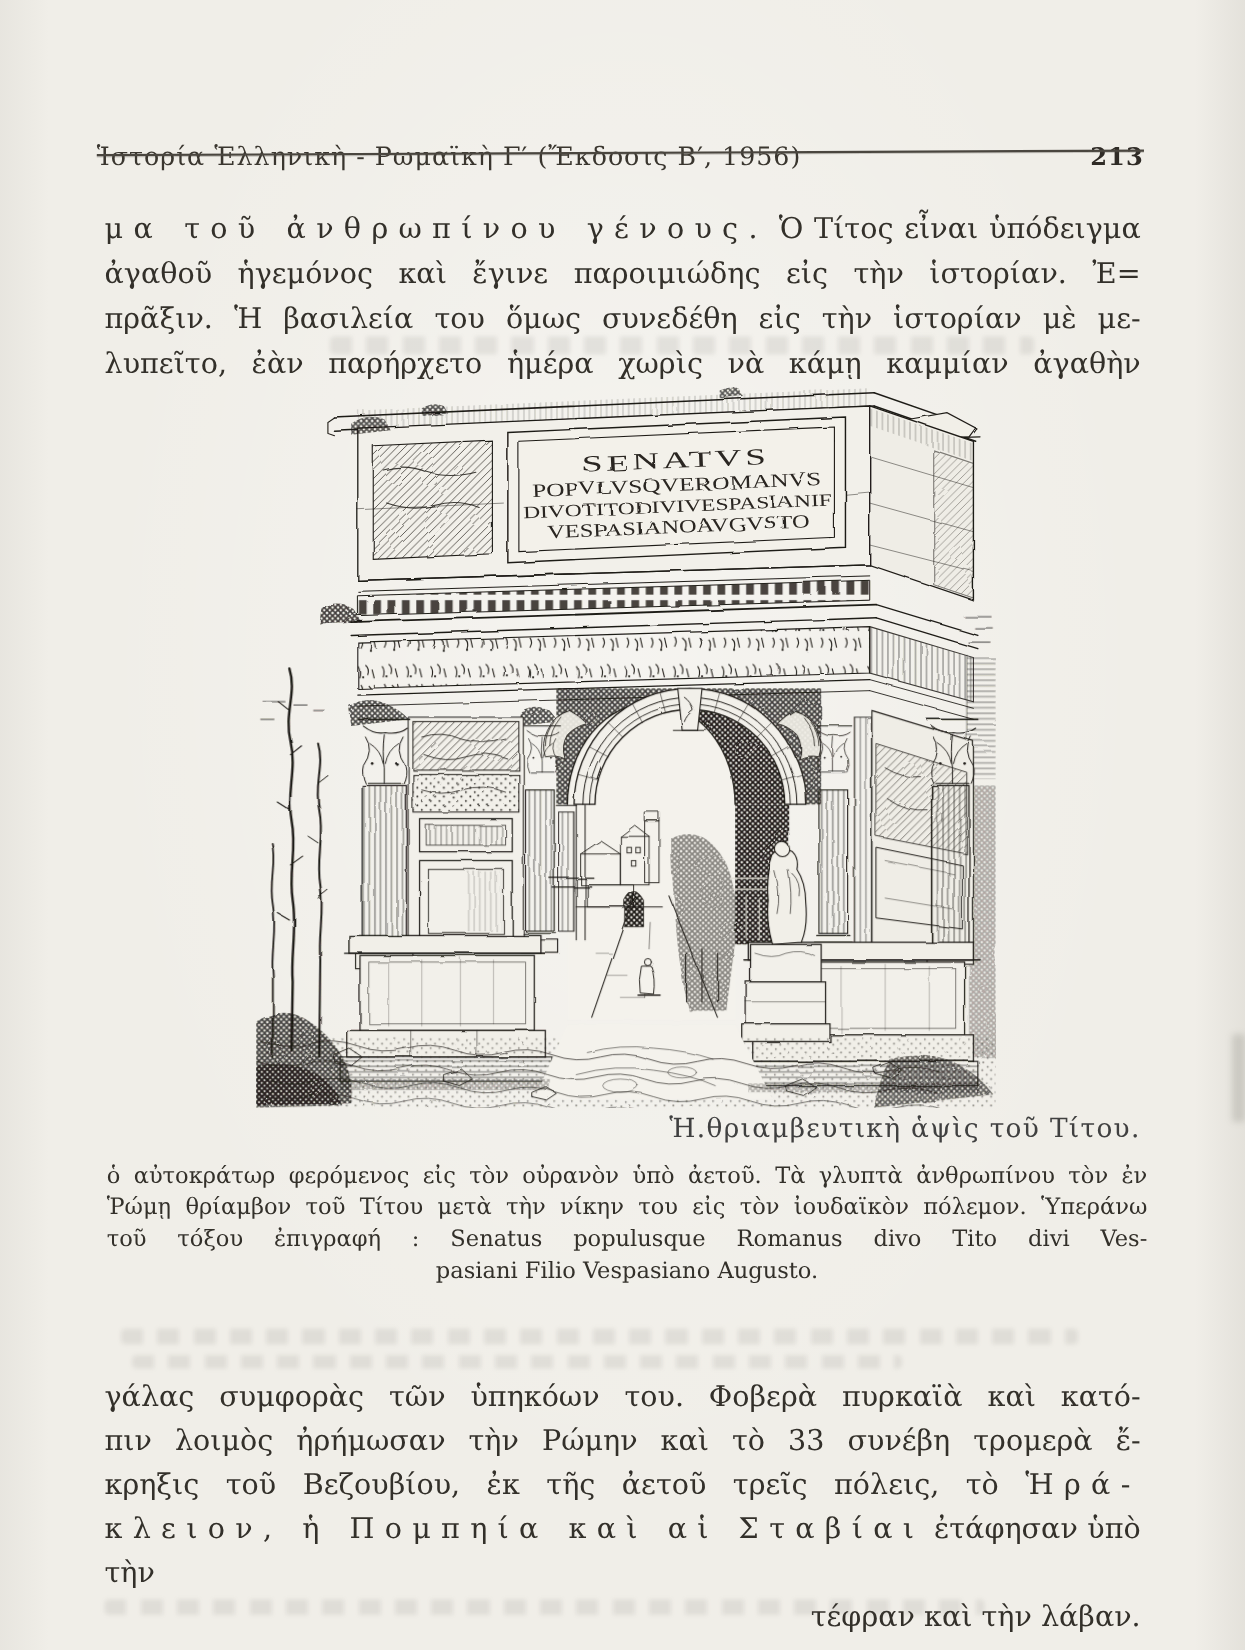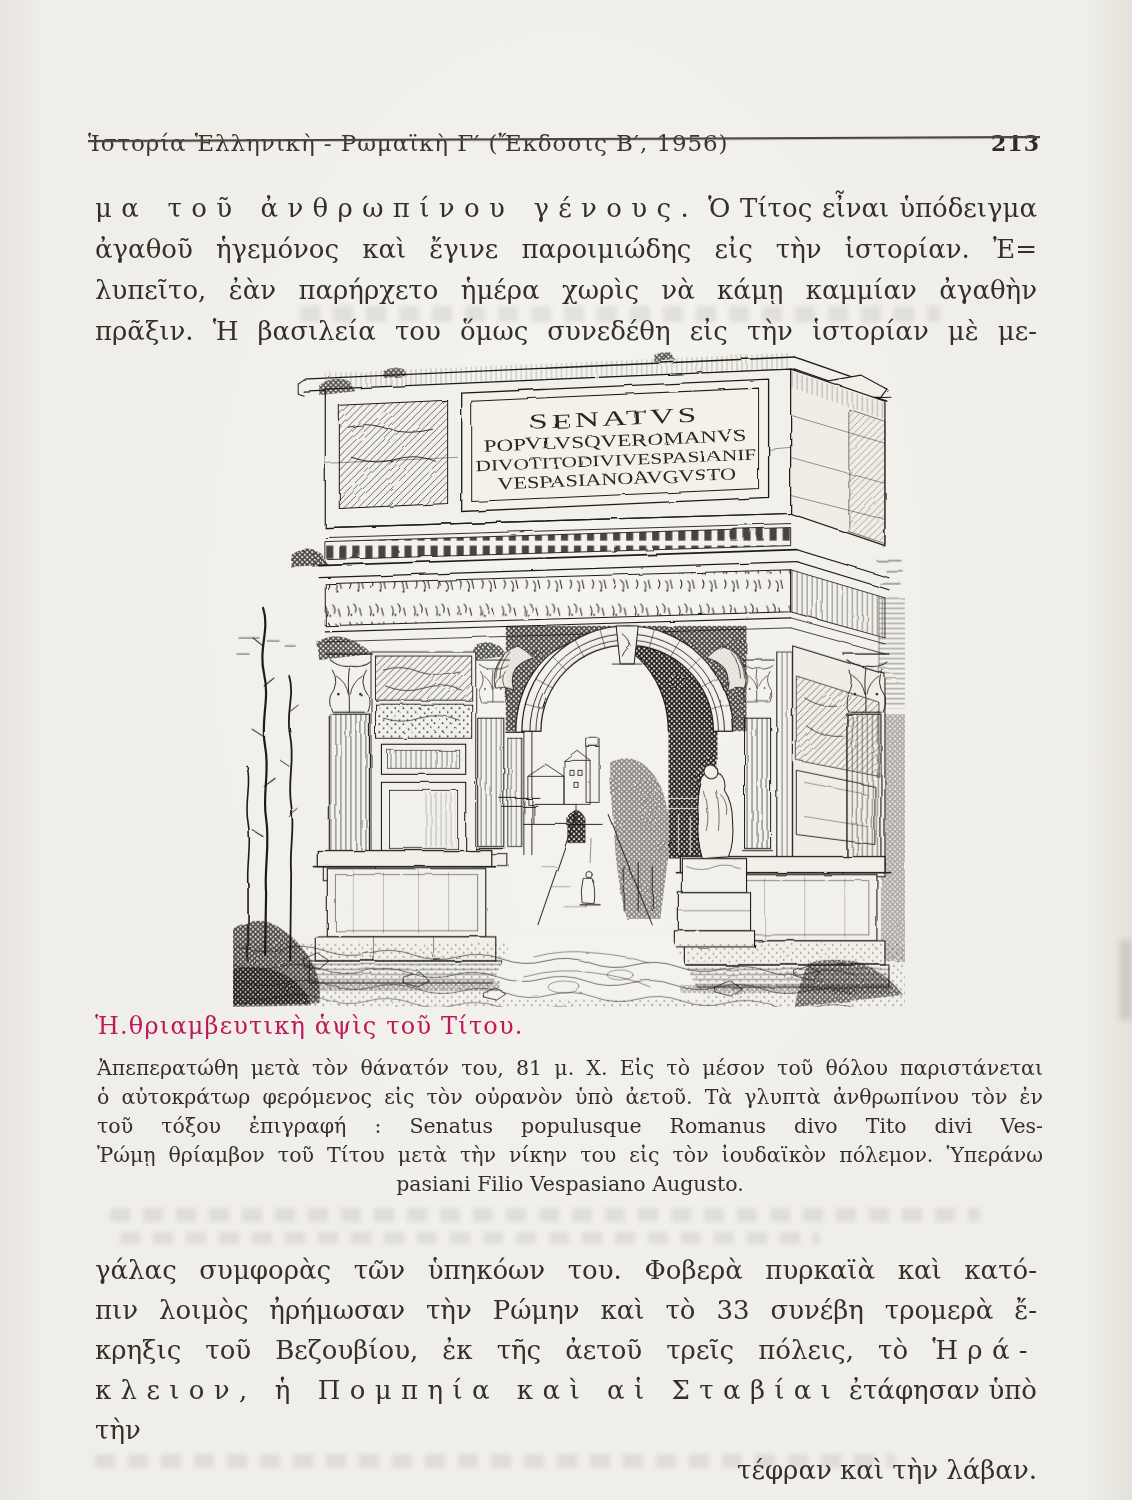--- a/index.html
+++ b/index.html
@@ -19,21 +19,21 @@
   .header .pageno{font-size:22px;font-weight:bold;letter-spacing:1px;color:#2f2b26;margin-top:32px;}
   .rule{left:88px;top:138px;width:952px;height:2px;background:#4a463f;transform:rotate(-.25deg);box-shadow:0 1px 0 rgba(74,70,63,.25);}
   
   .para{font-size:26px;line-height:41px;color:#33302a;}
   .para .jline{text-align:justify;text-align-last:justify;white-space:nowrap0;}
   .para .lastline{text-align:right;text-align-last:auto;}
   .sp{letter-spacing:.36em;}
   .para-top{left:95px;top:160px;width:942px;margin-top:28px;}
   .para-bottom{left:95px;top:1250px;width:942px;line-height:40px;}
   
-  .caption{left:95px;top:1012px;width:942px;text-align:left;font-size:24px;letter-spacing:.05em;color:#be185d;}
+  .caption{left:95px;top:1012px;width:942px;text-align:right;font-size:24px;letter-spacing:.05em;color:#404040;}
   .desc{left:97px;top:1054px;width:946px;font-size:20.5px;line-height:29px;color:#33302a;}
   .desc .jline{text-align:justify;text-align-last:justify;}
   .desc .cline{text-align:center;}
   
   .figure{left:233px;top:345px;width:672px;height:662px;}
   
   .ghost{position:absolute;filter:blur(2px);border-radius:4px;
     background:repeating-linear-gradient(90deg, rgba(95,92,86,.11) 0 20px, rgba(95,92,86,0) 20px 33px);}
   .smudge{position:absolute;filter:blur(3px);background:rgba(90,86,80,.18);border-radius:3px;}
 </style>
@@ -42,22 +42,22 @@
 
 <div class="abs header">
   <span class="title">Ἱστορία Ἑλληνικὴ - Ρωμαϊκὴ Γ′ (Ἔκδοσις Β′, 1956)</span>
   <span class="pageno">213</span>
 </div>
 <div class="abs rule"></div>
 
 <div class="abs para para-top">
   <div class="jline"><span class="sp">μα τοῦ ἀνθρωπίνου γένους.</span> <span>Ὁ Τίτος εἶναι ὑπόδειγμα</span></div>
   <div class="jline">ἀγαθοῦ ἡγεμόνος καὶ ἔγινε παροιμιώδης εἰς τὴν ἱστορίαν. Ἐ=</div>
+  <div class="jline">πρᾶξιν. Ἡ βασιλεία του ὅμως συνεδέθη εἰς τὴν ἱστορίαν μὲ με-</div>
   <div class="jline">λυπεῖτο, ἐὰν παρήρχετο ἡμέρα χωρὶς νὰ κάμῃ καμμίαν ἀγαθὴν</div>
-  <div class="jline">πρᾶξιν. Ἡ βασιλεία του ὅμως συνεδέθη εἰς τὴν ἱστορίαν μὲ με-</div>
 </div>
 
 <div class="abs figure">
 <svg viewBox="0 0 670 660" width="672" height="662" xmlns="http://www.w3.org/2000/svg" aria-label="Ἡ θριαμβευτικὴ ἁψὶς τοῦ Τίτου — engraving of the Arch of Titus">
   <defs>
     <pattern id="vlines" width="5" height="10" patternUnits="userSpaceOnUse">
           <path d="M2.5 0 V10" stroke="#25221d" stroke-width=".9" opacity=".7"></path>
         </pattern>
     <pattern id="hlines" width="10" height="5" patternUnits="userSpaceOnUse">
           <path d="M0 2.5 H10" stroke="#25221d" stroke-width=".9" opacity=".7"></path>
@@ -310,24 +310,23 @@
       <rect x="76" y="634" width="190" height="10" fill="url(#cross)" stroke="none" opacity=".3"></rect>
       <rect x="446" y="638" width="210" height="8" fill="url(#cross)" stroke="none" opacity=".28"></rect>
     </g>
   </g>
 </svg>
 </div>
 
 <div class="abs caption">Ἡ.θριαμβευτικὴ ἁψὶς τοῦ Τίτου.</div>
 
 <div class="abs desc">
-  <div class="jline">Ἀπεπερατώθη μετὰ τὸν θάνατόν του, 81 μ. Χ. Εἰς τὸ μέσον τοῦ θόλου παριστάνεται</div>
   <div class="jline">ὁ αὐτοκράτωρ φερόμενος εἰς τὸν οὐρανὸν ὑπὸ ἀετοῦ. Τὰ γλυπτὰ ἀνθρωπίνου τὸν ἐν</div>
+  <div class="jline">Ῥώμῃ θρίαμβον τοῦ Τίτου μετὰ τὴν νίκην του εἰς τὸν ἰουδαϊκὸν πόλεμον. Ὑπεράνω</div>
   <div class="jline"><span>τοῦ τόξου ἐπιγραφή :</span> <span>Senatus populusque Romanus divo Tito divi Ves-</span></div>
-  <div class="jline">Ῥώμῃ θρίαμβον τοῦ Τίτου μετὰ τὴν νίκην του εἰς τὸν ἰουδαϊκὸν πόλεμον. Ὑπεράνω</div>
   <div class="cline">pasiani Filio Vespasiano Augusto.</div>
 </div>
 
 <div class="abs para para-bottom">
   <div class="jline">γάλας συμφορὰς τῶν ὑπηκόων του. Φοβερὰ πυρκαϊὰ καὶ κατό-</div>
   <div class="jline">πιν λοιμὸς ἠρήμωσαν τὴν Ρώμην καὶ τὸ 33 συνέβη τρομερὰ ἔ-</div>
   <div class="jline"><span>κρηξις τοῦ Βεζουβίου, ἐκ τῆς ἀετοῦ τρεῖς πόλεις, τὸ</span> <span class="sp">Ἡρά-</span></div>
   <div class="jline"><span class="sp">κλειον, ἡ Πομπηία καὶ αἱ Σταβίαι</span> <span>ἐτάφησαν ὑπὸ τὴν</span></div>
   <div class="lastline">τέφραν καὶ τὴν λάβαν.</div>
 </div>

